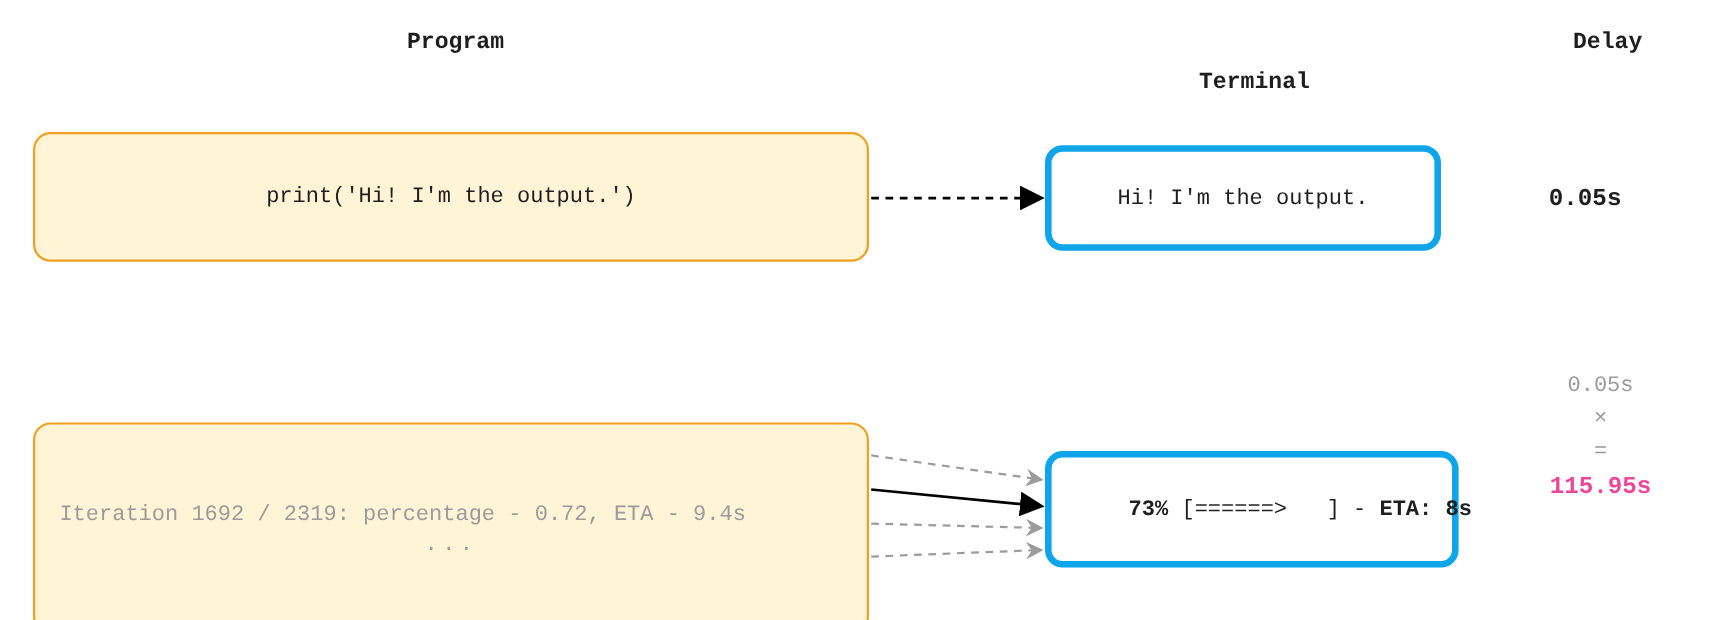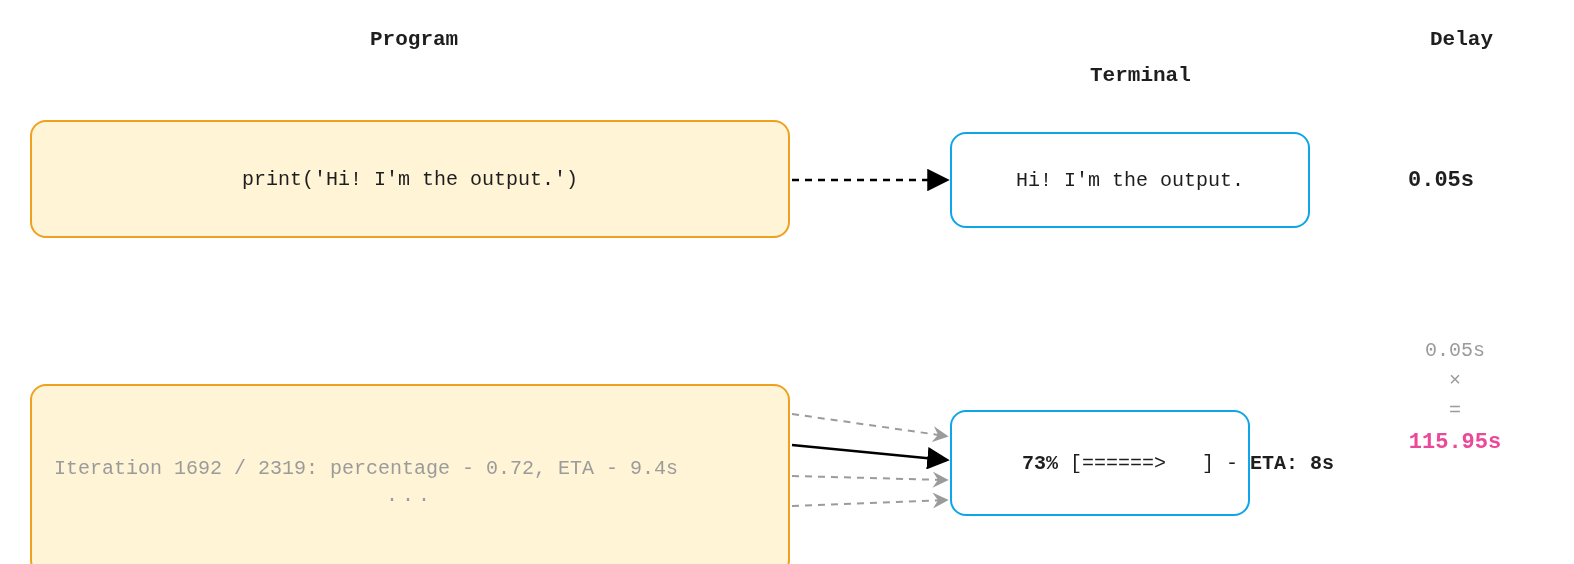--- a/index.html
+++ b/index.html
@@ -35,31 +35,31 @@
     flex-direction: column;
     justify-content: center;
     padding: 18px 22px;
     font-size: 20px;
   }
   .box.program {
     border: 2px solid #f0a020;
     background: #fff4d6;
   }
   .box.terminal {
-    border: 2px solid #0ea5e9;
+    border: 6px solid #0ea5e9;
     background: #ffffff;
   }
 
   
   #prog1 { left: 30px;  top: 120px; width: 760px; height: 118px; align-items:center; }
   #term1 { left: 950px; top: 132px; width: 360px; height: 96px;  align-items:center; }
 
   
   #prog2 { left: 30px;  top: 384px; width: 760px; height: 192px; align-items:flex-start; }
-  #term2 { left: 950px; top: 410px; width: 300px; height: 106px; align-items:flex-start; justify-content:center; }
+  #term2 { left: 950px; top: 410px; width: 376px; height: 106px; align-items:flex-start; justify-content:center; }
 
   .code-line { white-space: pre; font-size: 20px; line-height: 1.55; }
   .faded { color: #9b9b9b; }
   .bold  { font-weight: 700; }
 
   .ellipsis { text-align:center; width:100%; color:#9b9b9b; font-size:20px; letter-spacing:4px; }
 
   .delay1 {
     position:absolute; left:1408px; top:168px; font-size:22px; font-weight:700;
   }

